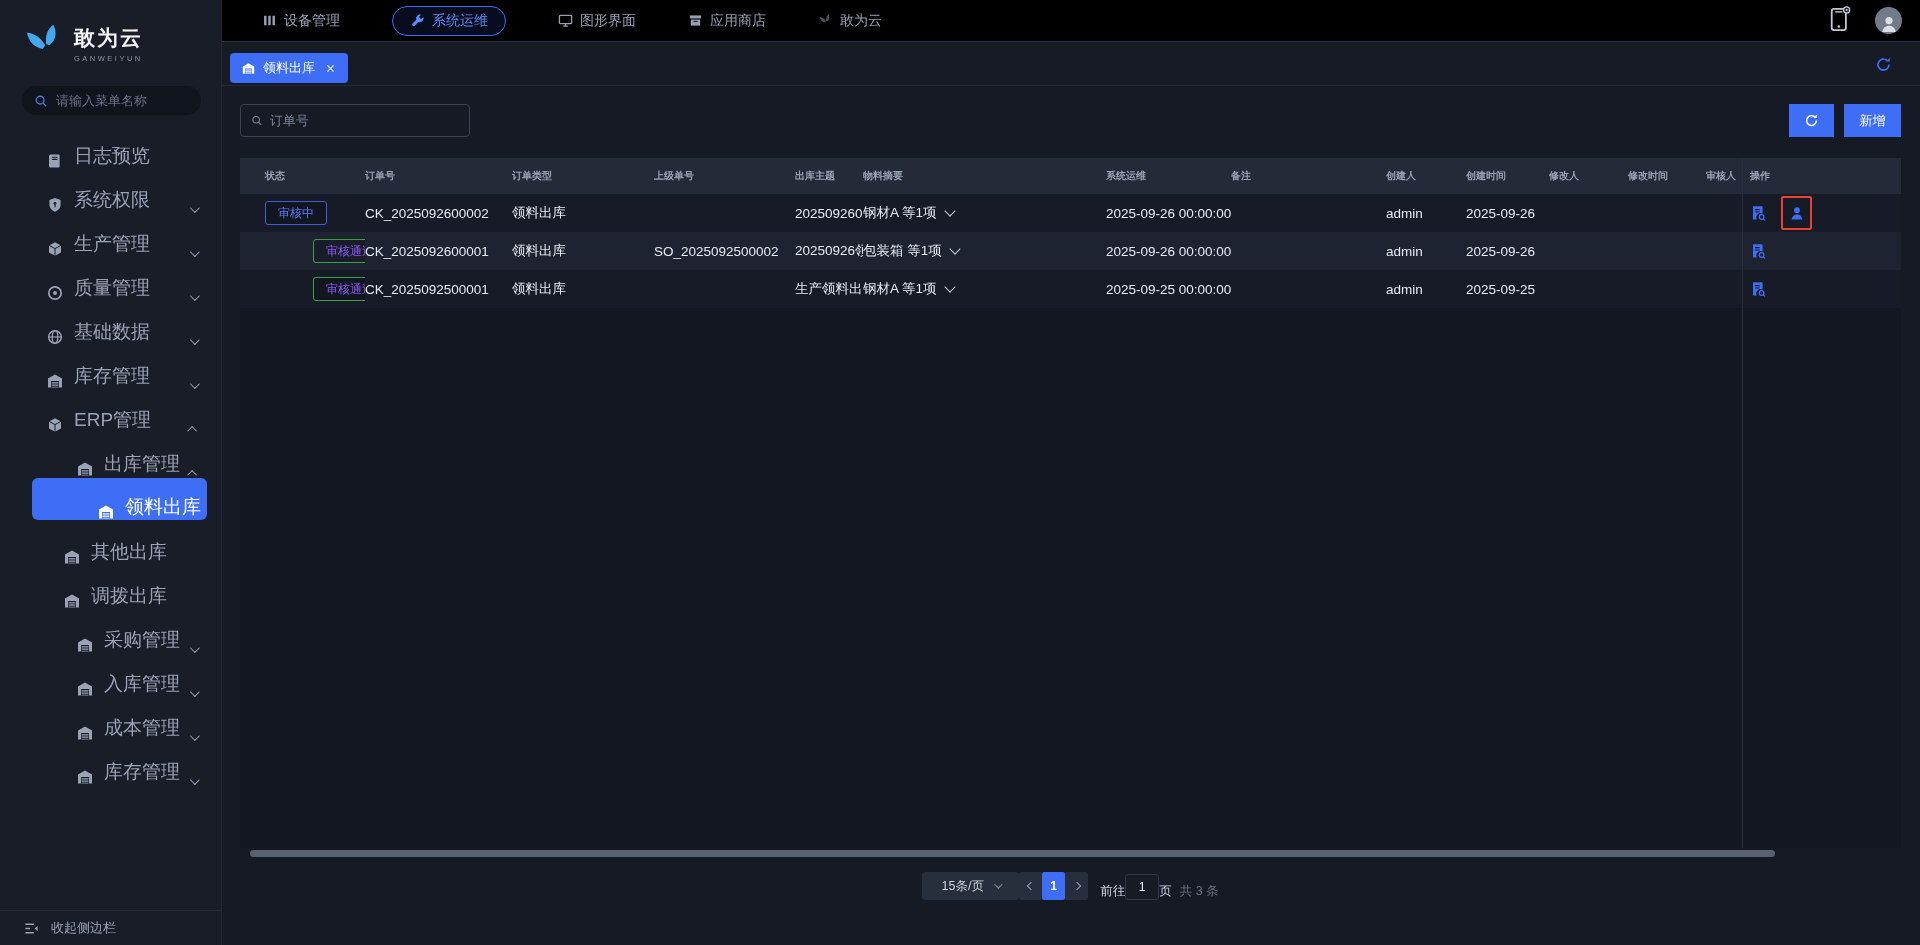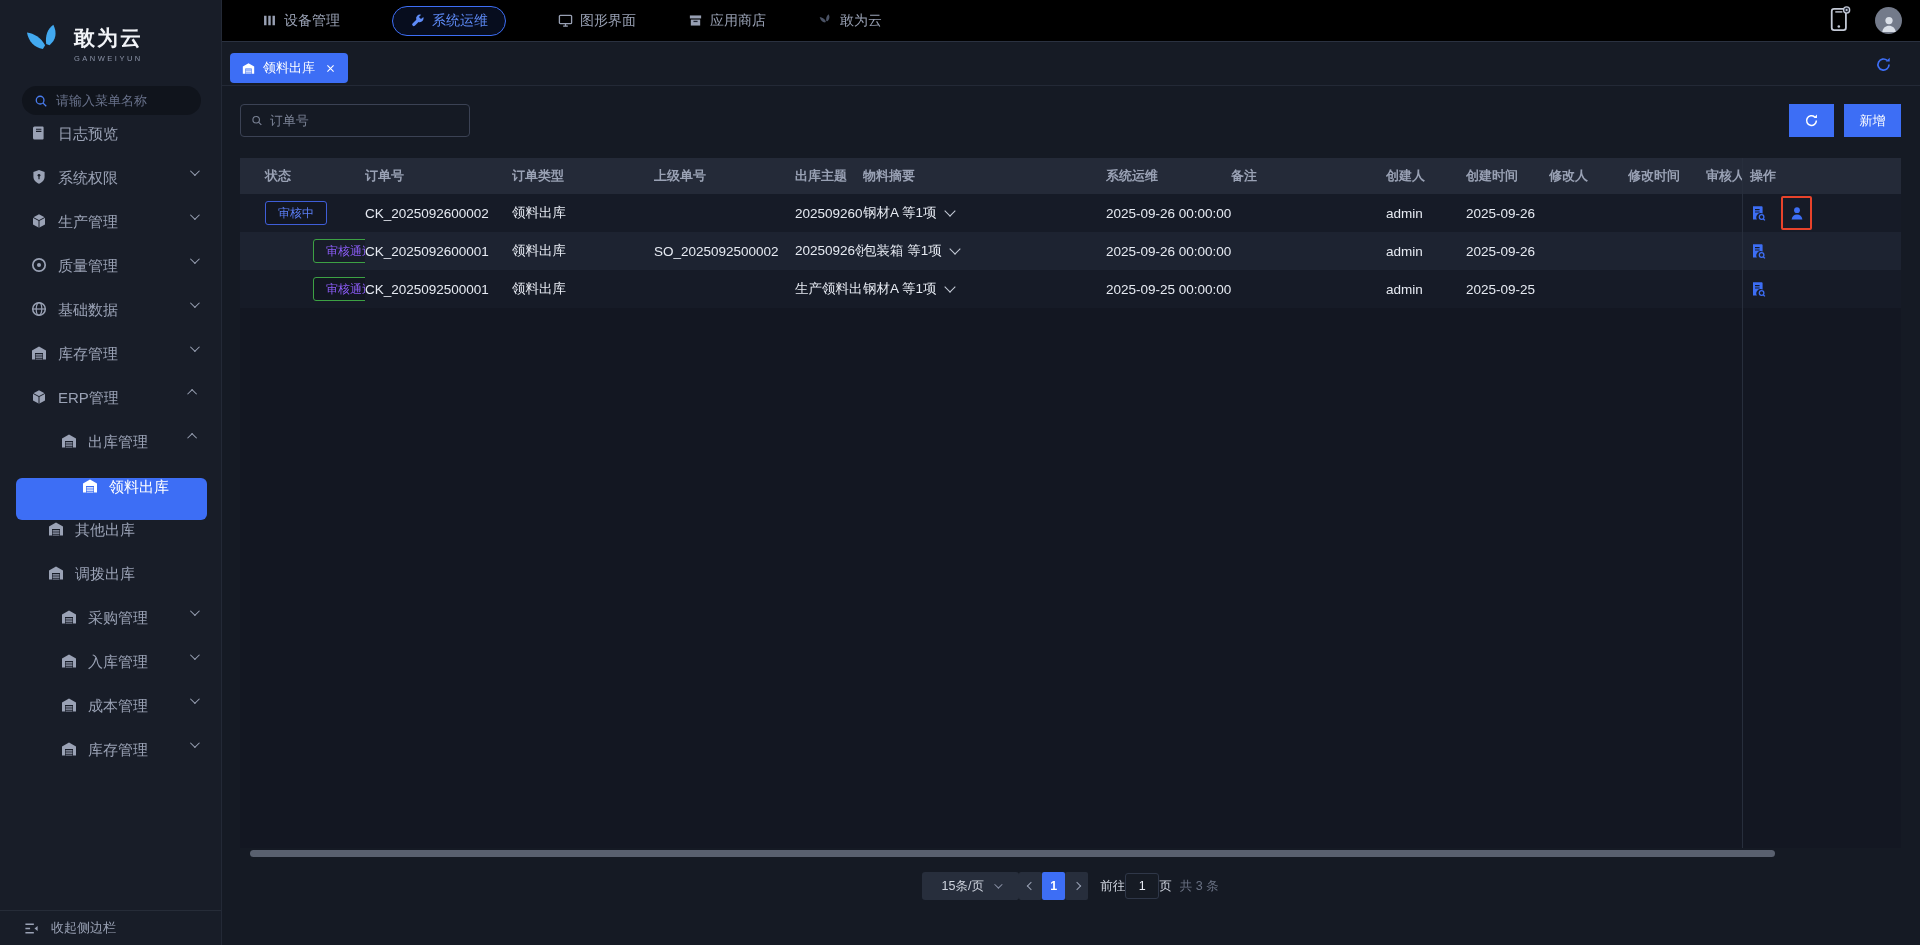--- a/index.html
+++ b/index.html
@@ -10,21 +10,21 @@
   
   .sidebar { width:222px; min-width:222px; background:#181d28; border-right:1px solid #232936; display:flex; flex-direction:column; position:relative; }
   .logo { display:flex; align-items:center; gap:8px; padding:16px 0 12px 22px; height:82px; }
   .logo-text { display:flex; flex-direction:column; }
   .brand-name { color:#f2f4f8; font-size:21px; font-weight:bold; letter-spacing:2px; }
   .brand-sub { color:#8a92a6; font-size:7.5px; letter-spacing:2.5px; margin-top:2px; }
   .side-search { margin:4px 20px 0 22px; height:29px; background:#10141c; border-radius:15px; display:flex; align-items:center; padding:0 12px; gap:8px; color:#68718a; }
   .side-search .ic { width:14px; height:14px; color:#4a7df0; }
   .side-search span { font-size:13px; }
   .menu { margin-top:10px; display:flex; flex-direction:column; }
-  .mi { height:44px; display:flex; align-items:flex-start; color:#9aa2b5; font-size:15px; cursor:pointer; }
+  .mi { height:44px; display:flex; align-items:flex-end; color:#9aa2b5; font-size:19px; cursor:pointer;margin-left:16px; }
   .mi .ic { width:16px; height:16px; margin-right:11px; flex:none; }
   .mi.lvl0 { padding-left:31px; }
   .mi.lvl1 { padding-left:61px; }
   .mi.lvl2 { padding-left:48px; }
   .mi .chev { margin-left:auto; margin-right:24px; }
   .mi-active-wrap { padding:1px 14px 1px 16px; }
   .mi.active { background:#3d6ef5; color:#ffffff; border-radius:6px; height:42px; padding-left:66px; }
   .chev { width:7px; height:7px; border-right:1.5px solid currentColor; border-bottom:1.5px solid currentColor; display:inline-block; transform:rotate(45deg) translateY(-2px); }
   .chev.up { transform:rotate(-135deg) translateY(-2px); }
   .side-bottom { margin-top:auto; }
@@ -57,41 +57,41 @@
   .search-box .ic { width:13px; height:13px; }
   .search-box input { background:transparent; border:none; outline:none; color:#dfe3ec; font-size:13px; width:100%; font-family:inherit; }
   .search-box input::placeholder { color:#7b8396; }
   .btn { height:33px; border:none; border-radius:0; background:#3d6ef5; color:#fff; font-size:13px; cursor:pointer; display:flex; align-items:center; justify-content:center; font-family:inherit; }
   .btn-refresh { width:45px; margin-left:auto; margin-right:10px; }
   .btn-refresh .ic { width:15px; height:15px; }
   .btn-add { width:57px; }
 
   
   .table { margin-top:21px; position:relative; background:#131722; }
-  .thead { display:flex; height:36px; background:#242a38; color:#99a1b4; font-weight:bold; font-size:13px; }
+  .thead { display:flex; height:36px; background:#242a38; color:#99a1b4; font-weight:bold; font-size:10px; }
   .trow { display:flex; height:38px; font-size:13.5px; color:#e6eaf2; }
   .trow.odd { background:#161b27; }
   .trow.even { background:#1d2331; }
   .cell { display:flex; align-items:center; overflow:hidden; white-space:nowrap; flex:none; }
   .c0{width:125px; padding-left:25px;} .c1{width:147px;} .c2{width:142px;} .c3{width:141px;}
   .c4{width:68px;} .c5{width:243px;} .c6{width:125px;} .c7{width:155px;} .c8{width:80px;}
   .c9{width:83px;} .c10{width:79px;} .c11{width:78px;} .c12{width:37px;} .c13{width:159px; padding-left:7px;}
   .badge { display:inline-block; padding:5px 12px; border-radius:3px; font-size:12px; line-height:1; background:rgba(0,0,0,0.15); }
   .badge.pending { border:1px solid #3f5ed8; color:#5b7ef5; }
   .badge.approved { border:1px solid #3da144; color:#8b5cf6;margin-left:48px; }
   .sum-chev { width:8px; height:8px; border-right:1.5px solid #c6ccd8; border-bottom:1.5px solid #c6ccd8; transform:rotate(45deg); display:inline-block; margin-left:9px; margin-top:-4px; cursor:pointer; }
   .empty-zone { height:540px; background:#131722; }
   .vline { position:absolute; left:1502px; top:0; width:1px; height:690px; background:#272e3c; }
   .ops { gap:13px; }
   .op-ic { width:16px; height:16px; color:#3d6ef5; cursor:pointer; flex:none; }
   .hl { display:inline-flex; align-items:center; justify-content:center; width:31px; height:34px; border:2px solid #e8432b; border-radius:2px; margin-left:2px; }
   .hscroll { margin:2px 0 0 10px; width:1525px; height:7px; background:#59606f; border-radius:4px; cursor:pointer; }
 
   
-  .pagination { margin-top:15px; display:flex; align-items:center; justify-content:center; gap:0; font-size:12.5px; color:#cfd4de; }
+  .pagination { margin-top:15px; display:flex; align-items:flex-end; justify-content:center; gap:0; font-size:12.5px; color:#cfd4de; }
   .pgsize { width:97px; height:28px; background:#272e3c; border-radius:3px; display:flex; align-items:center; justify-content:center; gap:10px; cursor:pointer; }
   .pgsize .chev { width:6px; height:6px; color:#8a92a6; }
   .pgbtn { width:23px; height:28px; background:#272e3c; border-radius:2px; display:flex; align-items:center; justify-content:center; color:#9aa2b5; cursor:pointer; }
   .pgbtn .chev { width:6px; height:6px; }
   .chev.left { transform:rotate(135deg); }
   .chev.right { transform:rotate(-45deg); }
   .pgbtn.cur { background:#3d6ef5; color:#fff; font-weight:bold; }
   .goto-label { margin-left:12px; }
   .goto-input { width:34px; height:26px; background:#161b24; border:1px solid #2f3748; border-radius:3px; color:#e6eaf2; text-align:center; font-size:12.5px; outline:none; font-family:inherit; }
   .total { color:#6a7284; margin-left:8px; }

